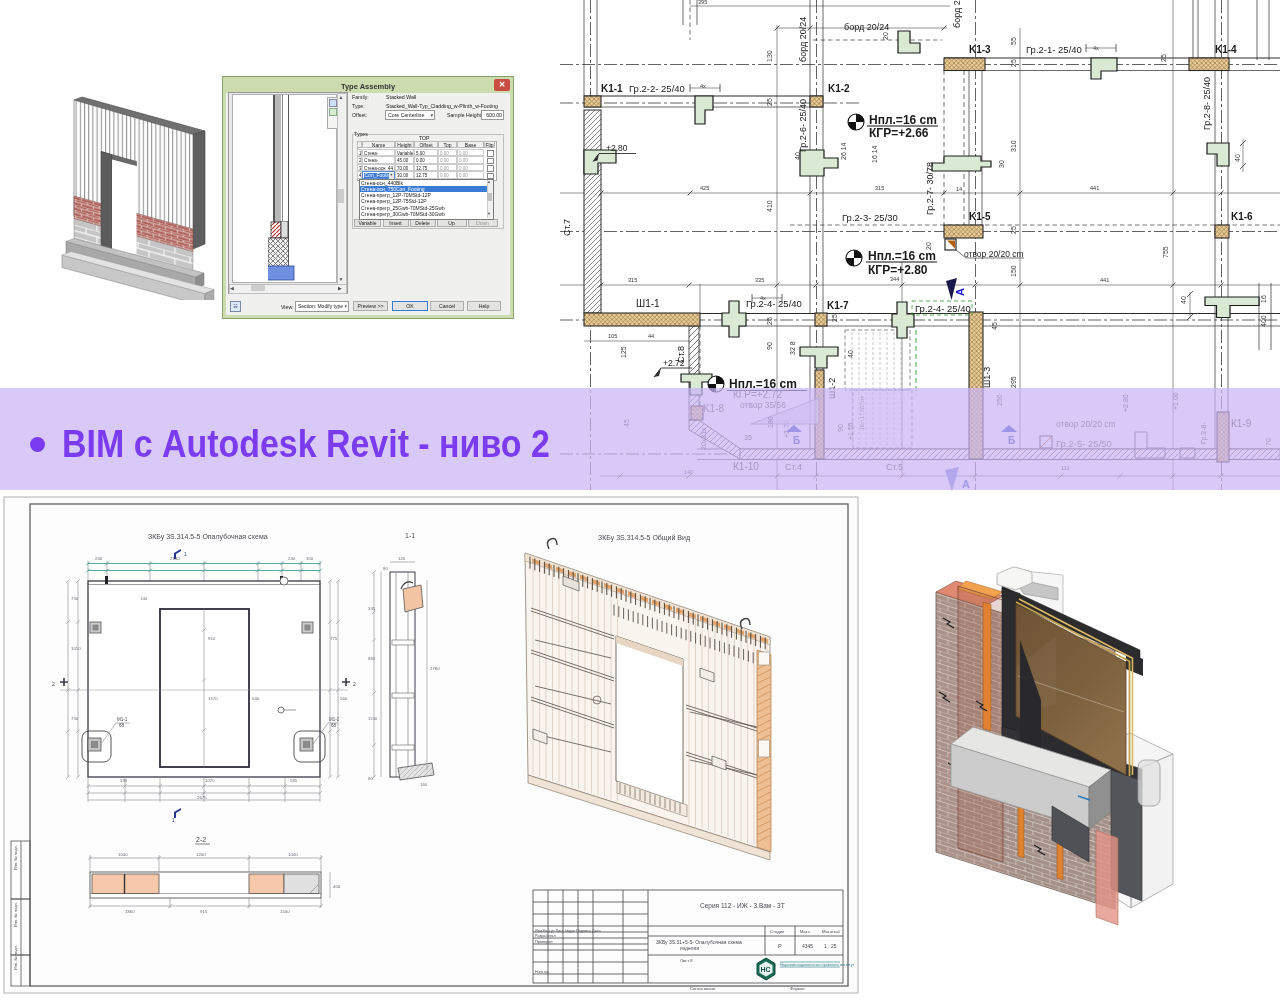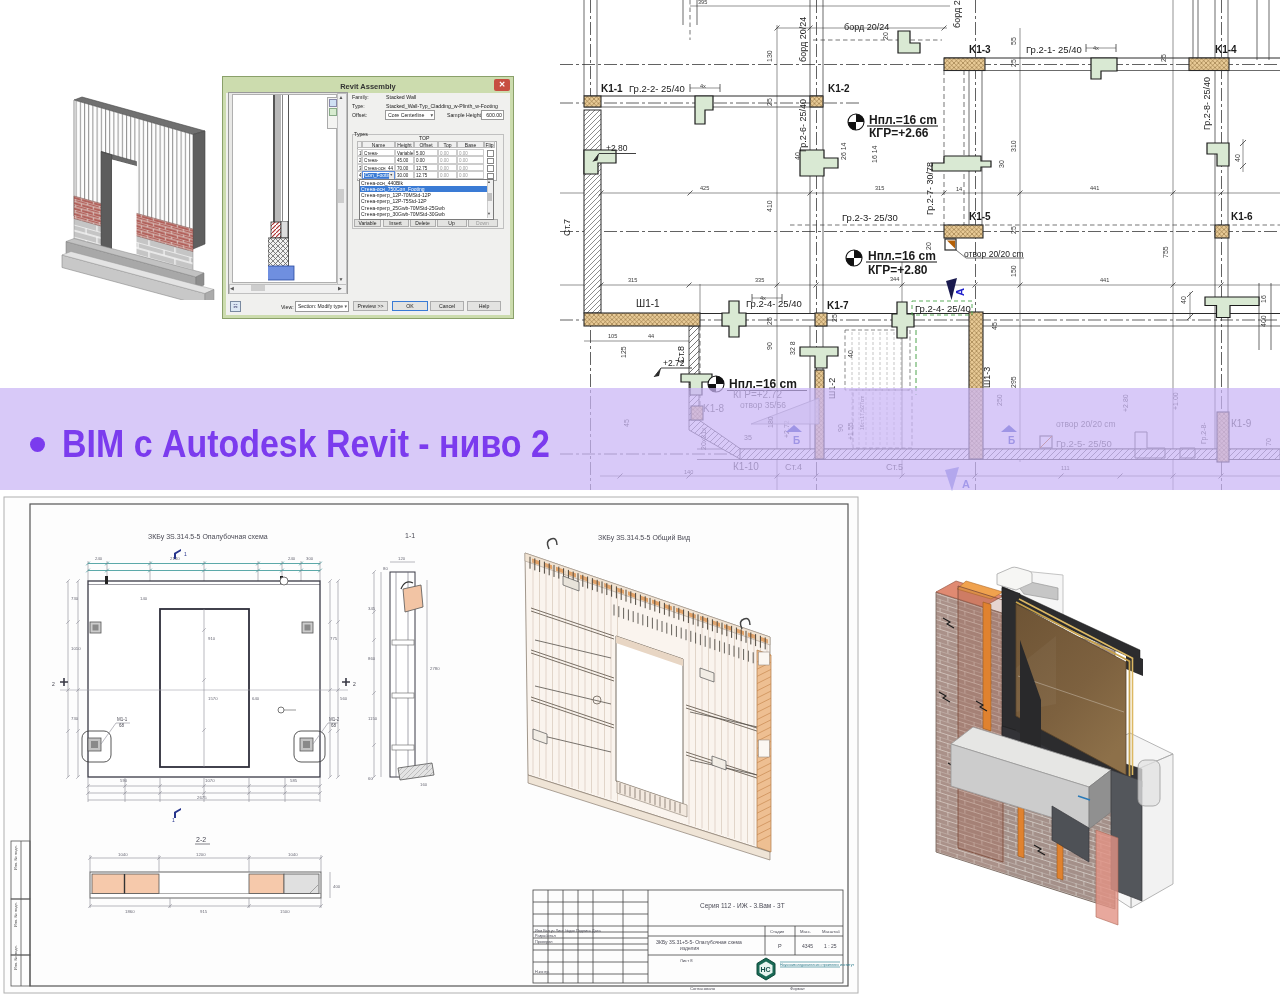--- a/index.html
+++ b/index.html
@@ -518,21 +518,21 @@
 
 <polygon points="62,255 205,293.5 205,306 62,267.5" fill="#c8c8c8" stroke="#888" stroke-width="0.6"></polygon>
 
 <polygon points="62,255 71,251.5 214,289.5 205,293.5" fill="#e3e3e3" stroke="#999" stroke-width="0.5"></polygon>
 
 <polygon points="205,293.5 214,289.5 214,302 205,306" fill="#ababab" stroke="#888" stroke-width="0.5"></polygon>
 </svg>
 
 <div style="position:absolute;left:222px;top:76px;width:290px;height:241px;background:#f0f0ee;border:1px solid #8aa06a;box-shadow:inset 0 0 0 3px #ccdcae;font-family:'Liberation Sans',sans-serif">
 
-<div style="position:absolute;left:3px;top:3px;width:284px;height:13px;background:#ccdcae;text-align:center;font-size:7.5px;font-weight:bold;color:#333;line-height:13px">Revit Assembly</div>
+<div style="position:absolute;left:3px;top:3px;width:284px;height:13px;background:#ccdcae;text-align:center;font-size:7.5px;font-weight:bold;color:#333;line-height:13px">Type Assembly</div>
 
 <div style="position:absolute;left:271px;top:2px;width:16px;height:12px;background:#c74e41;border-radius:2px;color:#fff;font-size:8px;line-height:12px;text-align:center;font-weight:bold">✕</div>
 
 <div style="position:absolute;left:5px;top:15px;width:118px;height:200px;background:#e8e8e6;border:1px solid #9a9a9a"></div>
 <div style="position:absolute;left:9px;top:17px;width:103px;height:187px;background:#fff;border:1px solid #b0b0b0"></div>
 
 <div style="position:absolute;left:50px;top:18px;width:2px;height:146px;background:#555"></div>
 <div style="position:absolute;left:52px;top:18px;width:6px;height:144px;background:#b8b8b8"></div>
 <div style="position:absolute;left:59px;top:18px;width:5px;height:144px;background:#fff;border-right:1.5px solid #555;border-left:1px solid #888"></div>
 

